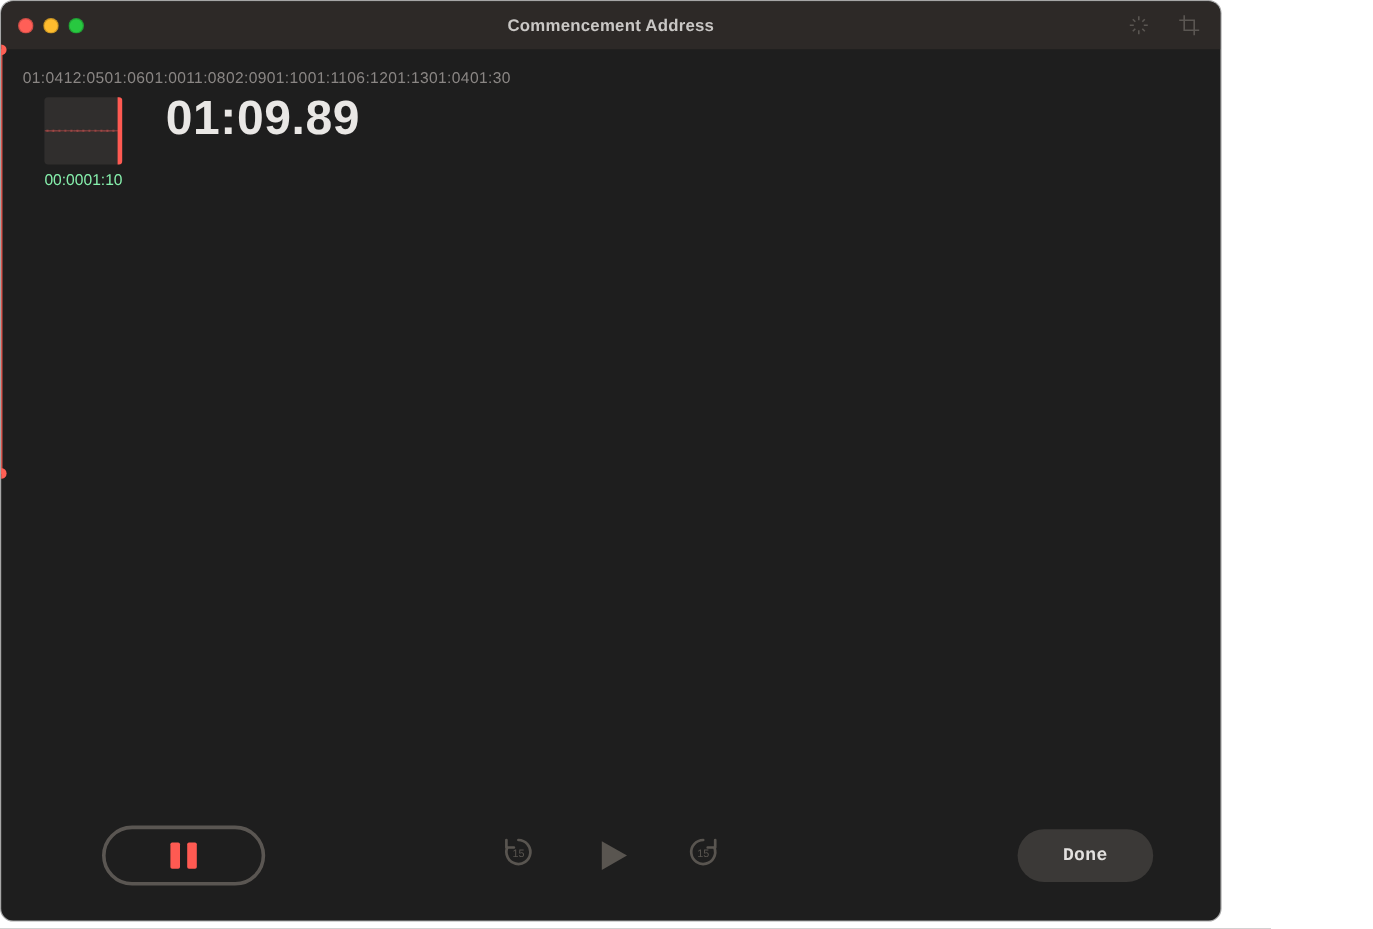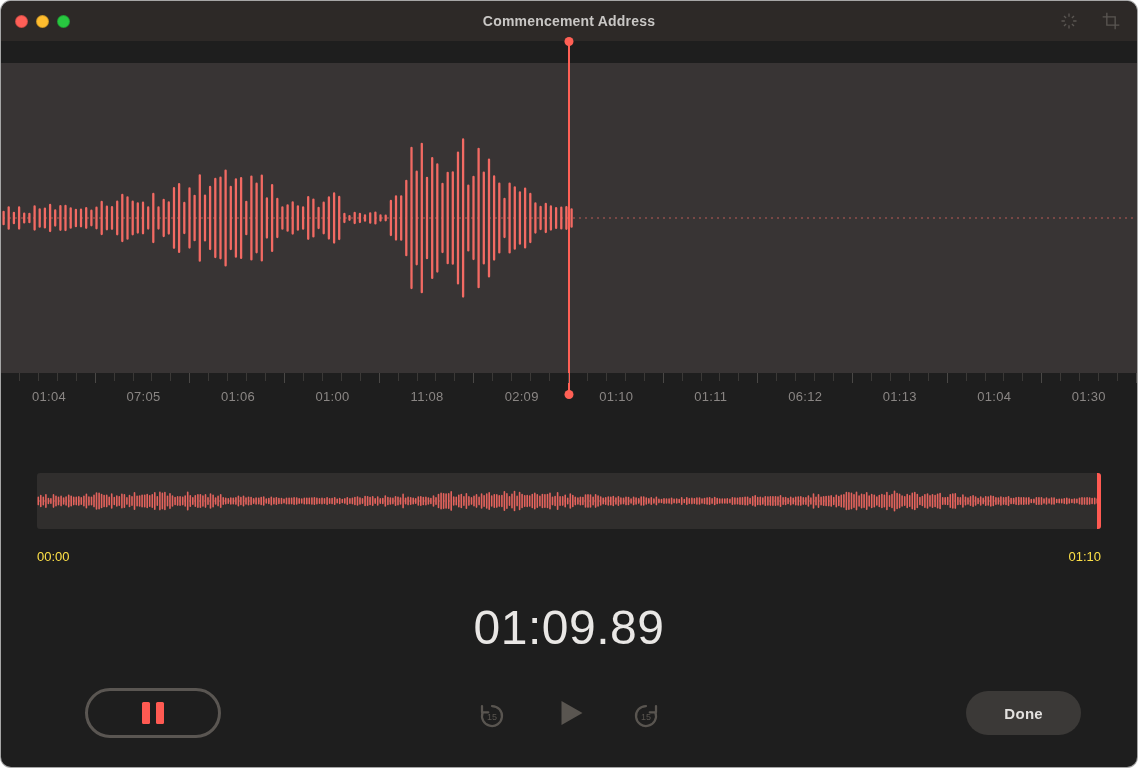--- a/index.html
+++ b/index.html
@@ -4,21 +4,21 @@
   <style>
     * { margin: 0; padding: 0; box-sizing: border-box; }
     body {
       width: 1144px;
       height: 774px;
       background: #fff;
       font-family: -apple-system, "Helvetica Neue", Arial, sans-serif;
       overflow: hidden;
     }
     .window {
-      width: 1136px;
+      width: 1016px;
       height: 766px;
       margin: 1px;
       background: #1e1e1e;
       border-radius: 10px;
       box-shadow: 0 0 0 1px rgba(0,0,0,.35);
       display: flex;
       flex-direction: column;
       position: relative;
       overflow: hidden;
     }
@@ -40,21 +40,21 @@
     .tl.max     { background: #28c840; border: 1px solid rgba(0,0,0,.2); }
     .title {
       position: absolute; left: 0; right: 0; text-align: center;
       color: #c9c7c5; font-size: 14px; font-weight: 600; letter-spacing: .2px;
       pointer-events: none;
     }
     .title-actions { margin-left: auto; margin-right: 16px; display: flex; gap: 22px; color: #5a5652; }
     .title-actions svg { display: block; }
 
     
-    .content { flex: 1 1 auto; display: flex; flex-direction: column; }
+    .content { flex: 1 1 auto; display: flex; flex-direction: row; }
 
     
     .wave-area {
       position: relative;
       height: 310px;
       background: #383434;
       margin-top: 22px;
     }
     .wave-svg { position: absolute; inset: 0; width: 100%; height: 100%; }
     .baseline-dots {
@@ -105,52 +105,53 @@
     .overview-wrap { padding: 40px 36px 0; }
     .overview {
       position: relative; height: 56px; background: #302e2d; border-radius: 3px; overflow: hidden;
     }
     .overview svg { position: absolute; inset: 0; width: 100%; height: 100%; }
     .overview .dotline { position: absolute; left: 0; right: 0; top: 50%; transform: translateY(-1px);
       height: 2px;
       background-image: radial-gradient(circle, #9a4a46 0.8px, transparent 1px);
       background-size: 5px 2px; opacity: .6; }
     .ov-cursor { position: absolute; top: -4px; bottom: -8px; right: 0; width: 4px; background: #ff5a52; border-radius: 2px; }
-    .overview-labels { display: flex; justify-content: space-between; color: #fde047; font-size: 13px; margin-top: 20px; }
+    .overview-labels { display: flex; justify-content: space-between; color: #86efac; font-size: 13px; margin-top: 5px; }
 
     
     .timer {
-      text-align: center; color: #e9e7e5; font-weight: 400;
-      font-size: 48px; letter-spacing: .5px; font-variant-numeric: tabular-nums;
+      text-align: center; color: #e9e7e5; font-weight: 700;
+      font-size: 40px; letter-spacing: .5px; font-variant-numeric: tabular-nums;
       margin-top: 36px;
     }
 
     
     .controls {
       position: absolute; left: 0; right: 0; bottom: 24px; height: 60px;
       display: flex; align-items: center; justify-content: center;
     }
     .rec-btn {
       position: absolute; left: 84px; top: 50%; transform: translateY(-50%);
       width: 136px; height: 50px; border-radius: 999px; border: 3px solid #5a5652;
       display: flex; align-items: center; justify-content: center; cursor: pointer;
       background: transparent;
     }
     .pause-bars { display: flex; gap: 6px; }
     .pause-bars span { width: 8px; height: 22px; background: #ff5a52; border-radius: 1.5px; }
 
-    .center-controls { display: flex; align-items: flex-end; gap: 44px; }
+    .center-controls { display: flex; align-items: flex-start; gap: 44px; }
     .ctrl { background: none; border: none; cursor: pointer; color: #595550; display: flex; align-items: center; justify-content: center; }
     .play svg { width: 36px; height: 36px; }
 
     .done-btn {
       position: absolute; right: 56px; top: 50%; transform: translateY(-50%);
       height: 44px; padding: 0 38px; border-radius: 22px; border: none;
       background: #3b3937; color: #e3e1df; font-size: 15px; font-weight: 600; letter-spacing: .3px;
       cursor: pointer;
+      font-family: Liberation Mono, monospace;
     }
   </style>
 </head>
 <body>
 
 <div class="window">
 
   <div class="titlebar">
     <div class="traffic-lights">
       <div class="tl close"></div>
@@ -180,21 +181,21 @@
       <svg class="wave-svg" id="wave-big" viewBox="0 0 1136 310">
           <path d="M2.6 148.8L2.6 161.2M7.7 144.3L7.7 165.7M12.9 149.8L12.9 160.2M18.1 144.4L18.1 165.6M23.2 150.6L23.2 159.4M28.4 150.8L28.4 159.2M33.6 143.5L33.6 166.5M38.7 146.3L38.7 163.7M43.9 145.6L43.9 164.4M49.1 141.9L49.1 168.1M54.2 147.4L54.2 162.6M59.4 143.2L59.4 166.8M64.5 142.9L64.5 167.1M69.7 145.3L69.7 164.7M74.9 146.8L74.9 163.2M80.0 146.7L80.0 163.3M85.2 145.2L85.2 164.8M90.4 147.7L90.4 162.3M95.5 144.7L95.5 165.3M100.7 138.9L100.7 171.1M105.9 143.7L105.9 166.3M111.0 144.2L111.0 165.8M116.2 138.7L116.2 171.3M121.3 132.0L121.3 178.0M126.5 134.3L126.5 175.7M131.7 138.7L131.7 171.3M136.8 140.4L136.8 169.6M142.0 139.7L142.0 170.3M147.2 144.4L147.2 165.6M152.3 130.9L152.3 179.1M157.5 144.4L157.5 165.6M162.7 136.9L162.7 173.1M167.8 139.5L167.8 170.5M173.0 125.2L173.0 184.8M178.1 121.1L178.1 188.9M183.3 139.9L183.3 170.1M188.5 125.4L188.5 184.6M193.6 132.8L193.6 177.2M198.8 112.3L198.8 197.7M204.0 132.6L204.0 177.4M209.1 124.0L209.1 186.0M214.3 115.9L214.3 194.1M219.5 114.7L219.5 195.3M224.6 107.6L224.6 202.4M229.8 124.0L229.8 186.0M234.9 116.3L234.9 193.7M240.1 115.1L240.1 194.9M245.3 138.8L245.3 171.2M250.4 113.6L250.4 196.4M255.6 120.7L255.6 189.3M260.8 112.6L260.8 197.4M265.9 135.4L265.9 174.6M271.1 122.1L271.1 187.9M276.3 135.9L276.3 174.1M281.4 144.3L281.4 165.7M286.6 142.3L286.6 167.7M291.7 139.5L291.7 170.5M296.9 143.3L296.9 166.7M302.1 144.3L302.1 165.7M307.2 134.2L307.2 175.8M312.4 136.6L312.4 173.4M317.6 144.9L317.6 165.1M322.7 139.7L322.7 170.3M327.9 134.4L327.9 175.6M333.1 130.4L333.1 179.6M338.2 134.0L338.2 176.0M343.4 150.9L343.4 159.1M348.5 153.2L348.5 156.8M353.7 150.0L353.7 160.0M358.9 151.0L358.9 159.0M364.0 152.3L364.0 157.7M369.2 150.3L369.2 159.7M374.4 149.6L374.4 160.4M379.5 152.4L379.5 157.6M384.7 152.7L384.7 157.3M389.9 138.0L389.9 172.0M395.0 133.4L395.0 176.6M400.2 133.3L400.2 176.7M405.3 117.8L405.3 192.2M410.5 84.9L410.5 225.1M415.7 108.7L415.7 201.3M420.8 80.8L420.8 229.2M426.0 114.8L426.0 195.2M431.2 95.1L431.2 214.9M436.3 101.5L436.3 208.5M441.5 121.0L441.5 189.0M446.7 109.8L446.7 200.2M451.8 109.3L451.8 200.7M457.0 89.6L457.0 220.4M462.1 76.5L462.1 233.5M467.3 122.6L467.3 187.4M472.5 114.0L472.5 196.0M477.6 85.8L477.6 224.2M482.8 109.6L482.8 200.4M488.0 96.6L488.0 213.4M493.1 113.4L493.1 196.6M498.3 120.6L498.3 189.4M503.5 136.0L503.5 174.0M508.6 120.6L508.6 189.4M513.8 124.3L513.8 185.7M518.9 129.3L518.9 180.7M524.1 125.6L524.1 184.4M529.3 131.0L529.3 179.0M534.4 140.5L534.4 169.5M539.6 144.0L539.6 166.0M544.8 140.9L544.8 169.1M549.9 143.4L549.9 166.6M555.1 145.1L555.1 164.9M560.3 144.6L560.3 165.4M565.4 144.2L565.4 165.8M570.6 146.3L570.6 163.7" stroke="#f26a63" stroke-width="2.3" stroke-linecap="round"></path>
         </svg>
       <div class="playhead"></div>
     </div>
 
     <div class="ruler">
       <div class="ticks"></div>
       <div class="labels" id="ruler-labels">
           <span>01:04</span>
-          <span>07:05</span>
+          <span>12:05</span>
           <span>01:06</span>
           <span>01:00</span>
           <span>11:08</span>
           <span>02:09</span>
           <span>01:10</span>
           <span>01:11</span>
           <span>06:12</span>
           <span>01:13</span>
           <span>01:04</span>
           <span>01:30</span>

